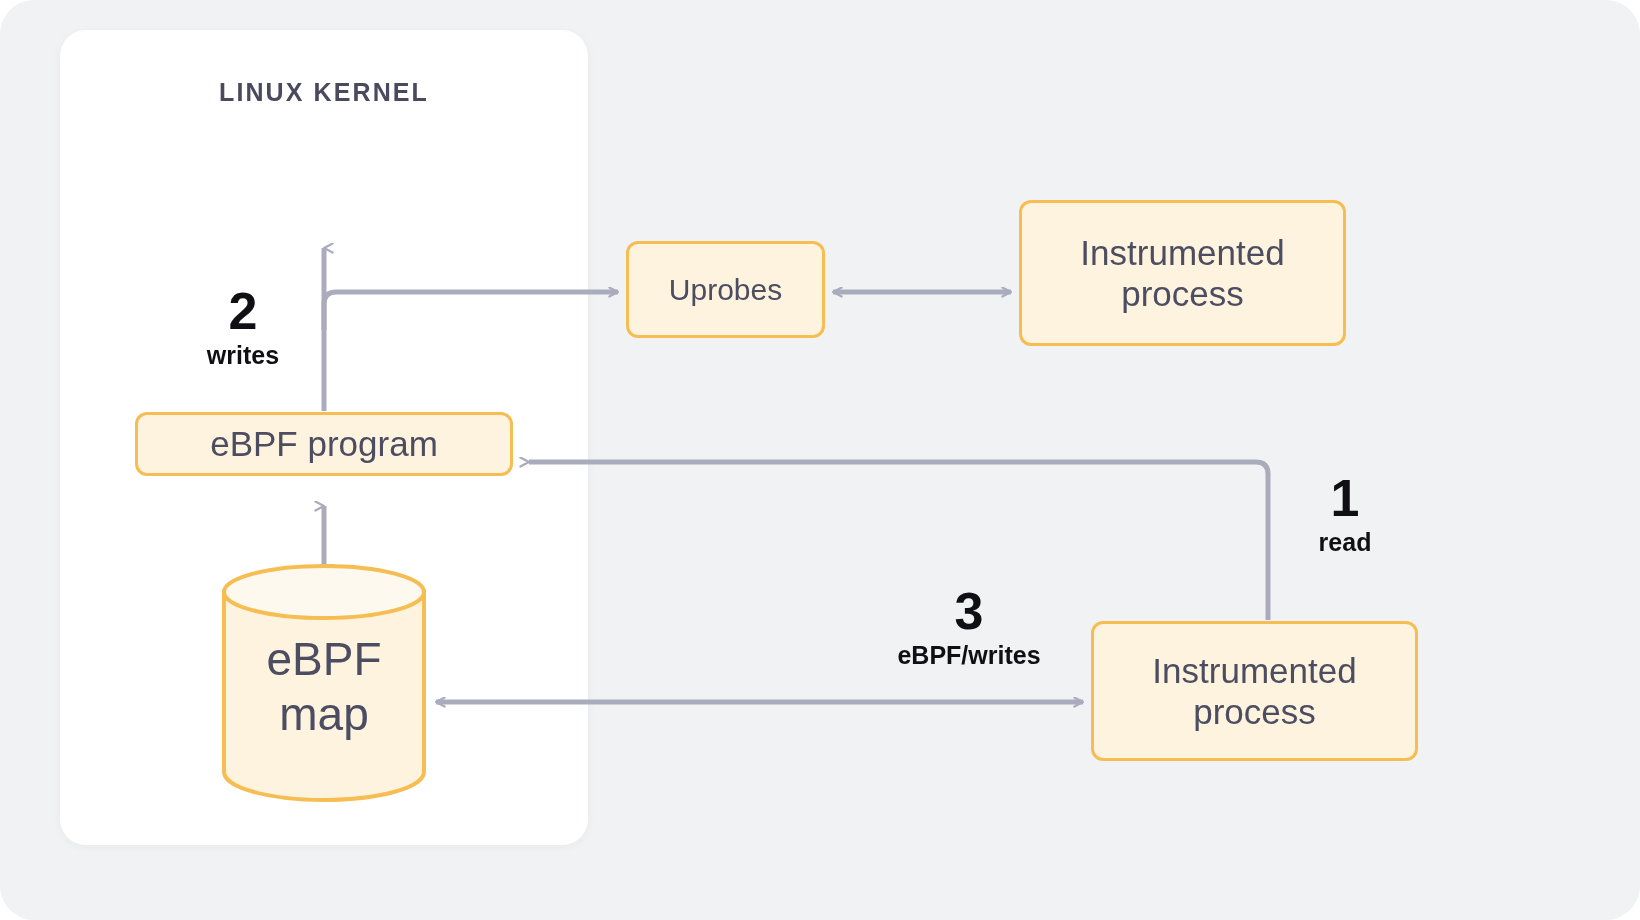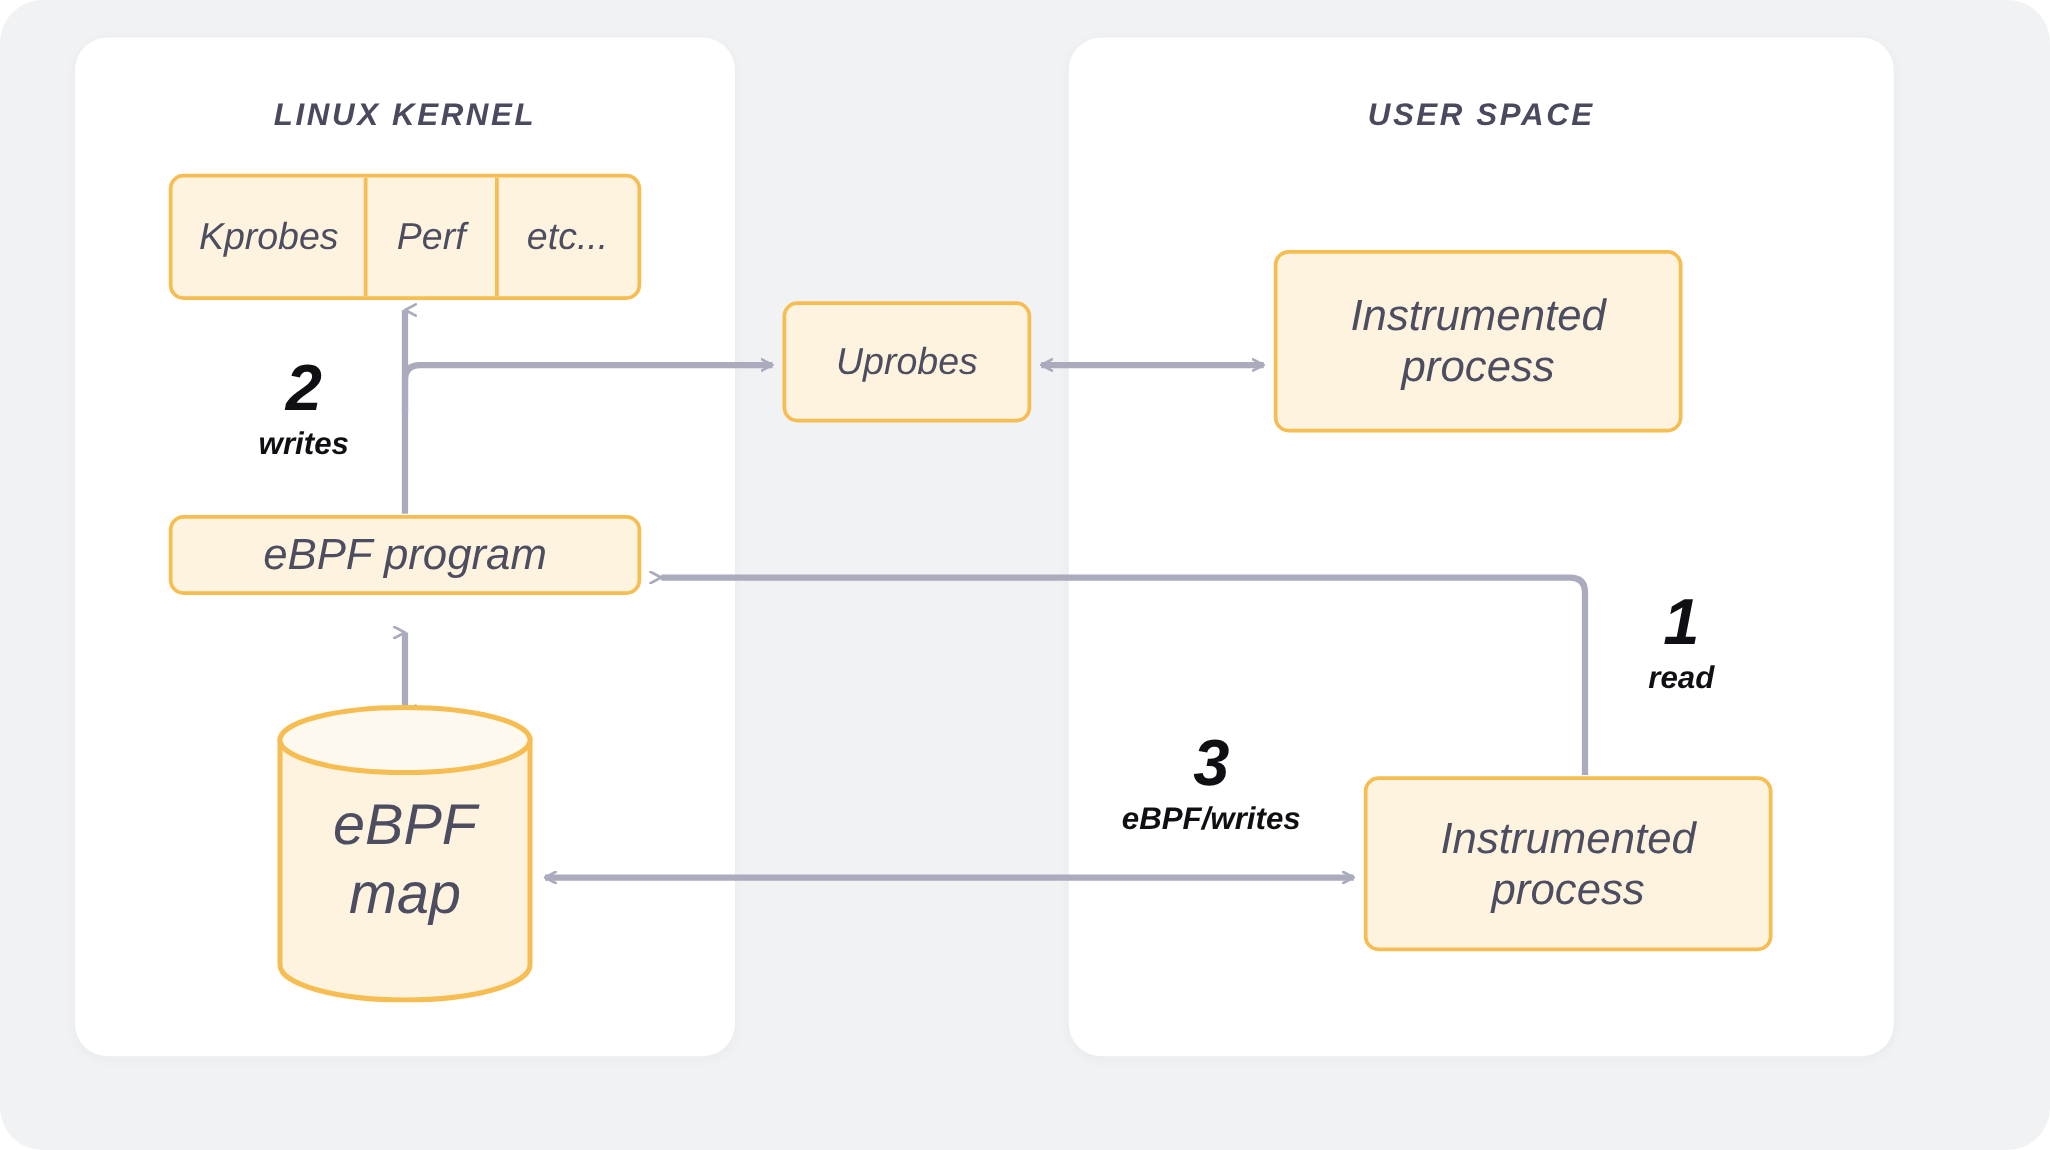--- a/index.html
+++ b/index.html
@@ -7,21 +7,20 @@
     padding: 0;
     background: #ffffff;
   }
   #root {
     position: relative;
     width: 1640px;
     height: 920px;
     overflow: hidden;
     background: #ffffff;
     font-family: "Liberation Sans", sans-serif;
-    font-style: italic;
   }
   
   .canvas-bg {
     position: absolute;
     left: 0; top: 0;
     width: 1640px; height: 920px;
     background: #f1f2f4;
     border-radius: 34px;
   }
   .panel {
@@ -147,23 +146,20 @@
 <body>
 
 <div id="root">
 
   <div class="canvas-bg"></div>
 
   <div class="panel" id="panel-kernel">
     <div class="panel-title">LINUX KERNEL</div>
   </div>
 
-  <div class="panel" id="panel-user">
-    <div class="panel-title">USER SPACE</div>
-  </div>
 
   <svg class="arrows" viewBox="0 0 1640 920">
     <defs>
       <marker id="ah-r" markerWidth="11" markerHeight="11" refX="9.6" refY="5.5" orient="auto" markerUnits="userSpaceOnUse">
         <path d="M1,1 L9.5,5.5 L1,10" fill="none" stroke="#aaabbd" stroke-width="2.2" stroke-linecap="round" stroke-linejoin="round"></path>
       </marker>
       <marker id="ah-l" markerWidth="11" markerHeight="11" refX="1.4" refY="5.5" orient="auto" markerUnits="userSpaceOnUse">
         <path d="M10,1 L1.5,5.5 L10,10" fill="none" stroke="#aaabbd" stroke-width="2.2" stroke-linecap="round" stroke-linejoin="round"></path>
       </marker>
       <marker id="ah-u" markerWidth="11" markerHeight="11" refX="5.5" refY="1.4" orient="auto" markerUnits="userSpaceOnUse">
@@ -183,31 +179,20 @@
       <line x1="833" y1="292" x2="1011" y2="292" marker-start="url(#ah-l)" marker-end="url(#ah-r)"></line>
 
       <line x1="324" y1="506" x2="324" y2="569" marker-start="url(#ah-u)" marker-end="url(#ah-d)"></line>
 
       <path d="M1268,620 L1268,474 Q1268,462 1256,462 L529,462" marker-end="url(#ah-l)"></path>
 
       <line x1="436" y1="702" x2="1083" y2="702" marker-start="url(#ah-l)" marker-end="url(#ah-r)"></line>
     </g>
   </svg>
 
-  <div class="abox" id="box-probebar">
-    <div class="probe-cell" id="probe-0">
-      <span>Kprobes</span>
-    </div>
-    <div class="probe-cell" id="probe-1">
-      <span>Perf</span>
-    </div>
-    <div class="probe-cell" id="probe-2">
-      <span>etc...</span>
-    </div>
-  </div>
 
   <div class="abox" id="box-ebpf-program">
     <span>eBPF program</span>
   </div>
 
   <div id="cyl-wrap">
     <svg width="208" height="240" viewBox="0 0 208 240">
 
       <path d="M4,30 L4,210 A100,28 0 0 0 204,210 L204,30 Z" fill="#fdf3de" stroke="#f6bd52" stroke-width="4"></path>
 

